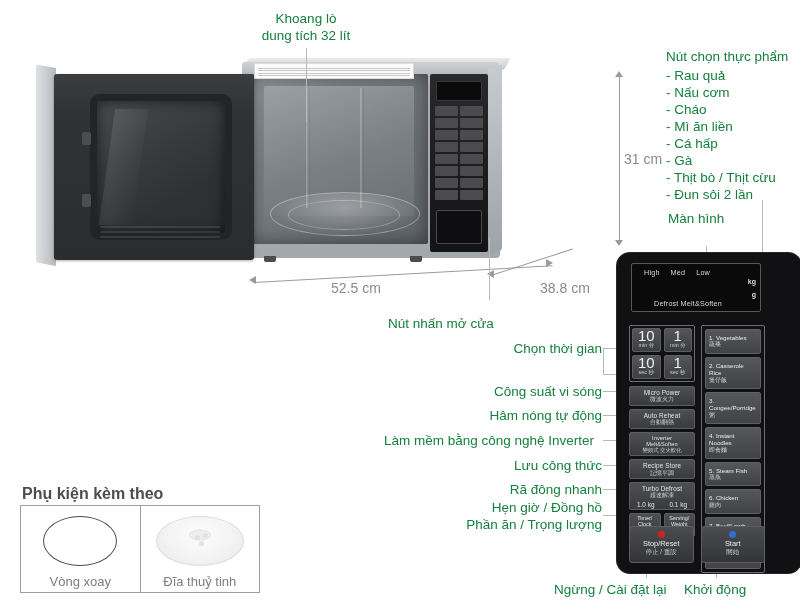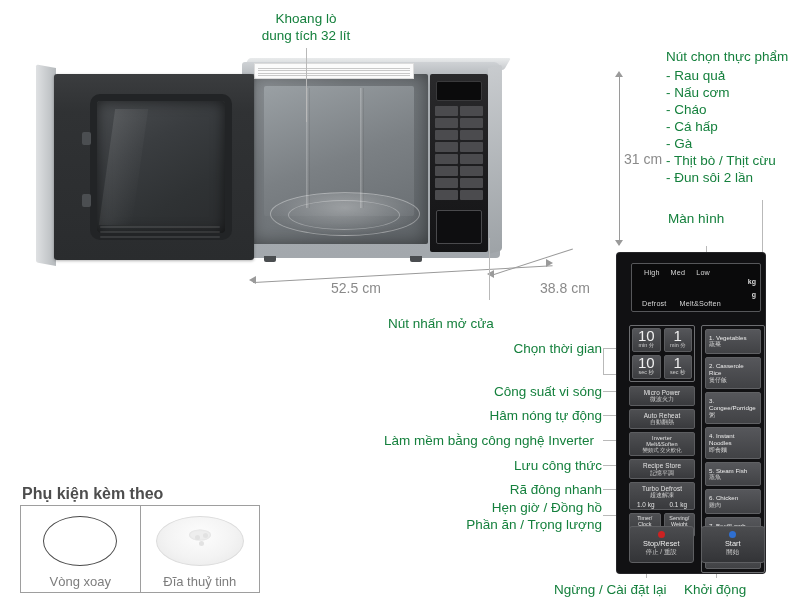--- a/index.html
+++ b/index.html
@@ -113,33 +113,33 @@
   .door-vent { position:absolute; left: 46px; width: 120px; height: 2px;
     background: rgba(255,255,255,.10); border-radius: 1px; }
 
   
   .dim-line { position: absolute; background: #9a9a9a; }
   .arrow { position: absolute; width: 0; height: 0; }
   .dim-txt { position: absolute; color: #8a8a8a; font-size: 14px; white-space: nowrap; }
 
   
   .cp {
-    position: absolute; left: 617px; top: 253px; width: 148px; height: 320px;
-    background: #111113; border-radius: 3px;
+    position: absolute; left: 617px; top: 253px; width: 184px; height: 320px;
+    background: #111113; border-radius: 13px;
     box-shadow: 0 0 0 1px #252528;
   }
   .cp-display {
     position: absolute; left: 14px; top: 10px; width: 130px; height: 49px;
     background: #0a0a0b; border: 1px solid #56575a; border-radius: 2px;
   }
   .cp-disp-top { position: absolute; left: 0; top: 4px; width: 100%;
     display: flex; gap: 11px; padding-left: 12px; }
   .cp-disp-top span { color: #d7d7d7; font-size: 7.2px; letter-spacing: .2px; }
-  .cp-disp-bot { position: absolute; left: 0; bottom: 3px; width: 100%;
-    display: flex; gap: 13px; padding-left: 10px; }
+  .cp-disp-bot { position: absolute; left: 12px; bottom: 3px; width: 100%;
+    display: flex; gap: 2px; padding-left: 10px; }
   .cp-disp-bot span { color: #d7d7d7; font-size: 7.2px; letter-spacing: .2px; }
   .cp-units { position: absolute; right: 4px; top: 14px; text-align: right; }
   .cp-units span { display: block; color: #dadada; font-size: 7px; font-weight: bold; margin-bottom: 6px; }
 
   .cp-cols { position: absolute; left: 12px; top: 72px; width: 136px; display: flex; gap: 6px; }
   .cp-col-l { width: 66px; }
   .cp-col-r { width: 64px; }
 
   .grp-box { border: 1px solid #6d6e71; border-radius: 2px; padding: 2px; }
 
@@ -266,20 +266,21 @@
 
   <div class="anno" style="left:246px; top:10px; text-align:center; width:120px;">Khoang lò
 dung tích 32 lít</div>
   <div class="rule vline" style="left:306px; top:48px; height:74px;"></div>
 
   <div style="position:absolute; left:666px; top:48px;">
     <div class="anno" style="position:relative; left:0; top:0;">Nút chọn thực phẩm</div>
     <div class="anno" style="position:relative; left:0; top:2px;">- Rau quả</div>
     <div class="anno" style="position:relative; left:0; top:2px;">- Nấu cơm</div>
     <div class="anno" style="position:relative; left:0; top:2px;">- Cháo</div>
+    <div class="anno" style="position:relative; left:0; top:2px;">- Mì ăn liền</div>
     <div class="anno" style="position:relative; left:0; top:2px;">- Cá hấp</div>
     <div class="anno" style="position:relative; left:0; top:2px;">- Gà</div>
     <div class="anno" style="position:relative; left:0; top:2px;">- Thịt bò / Thịt cừu</div>
     <div class="anno" style="position:relative; left:0; top:2px;">- Đun sôi 2 lần</div>
   </div>
 
   <div class="rule vline" style="left:762px; top:200px; height:175px;"></div>
   <div class="rule hline" style="left:723px; top:375px; width:40px;"></div>
 
   <div class="dim-line" style="left:619px; top:75px; width:1px; height:170px;"></div>

